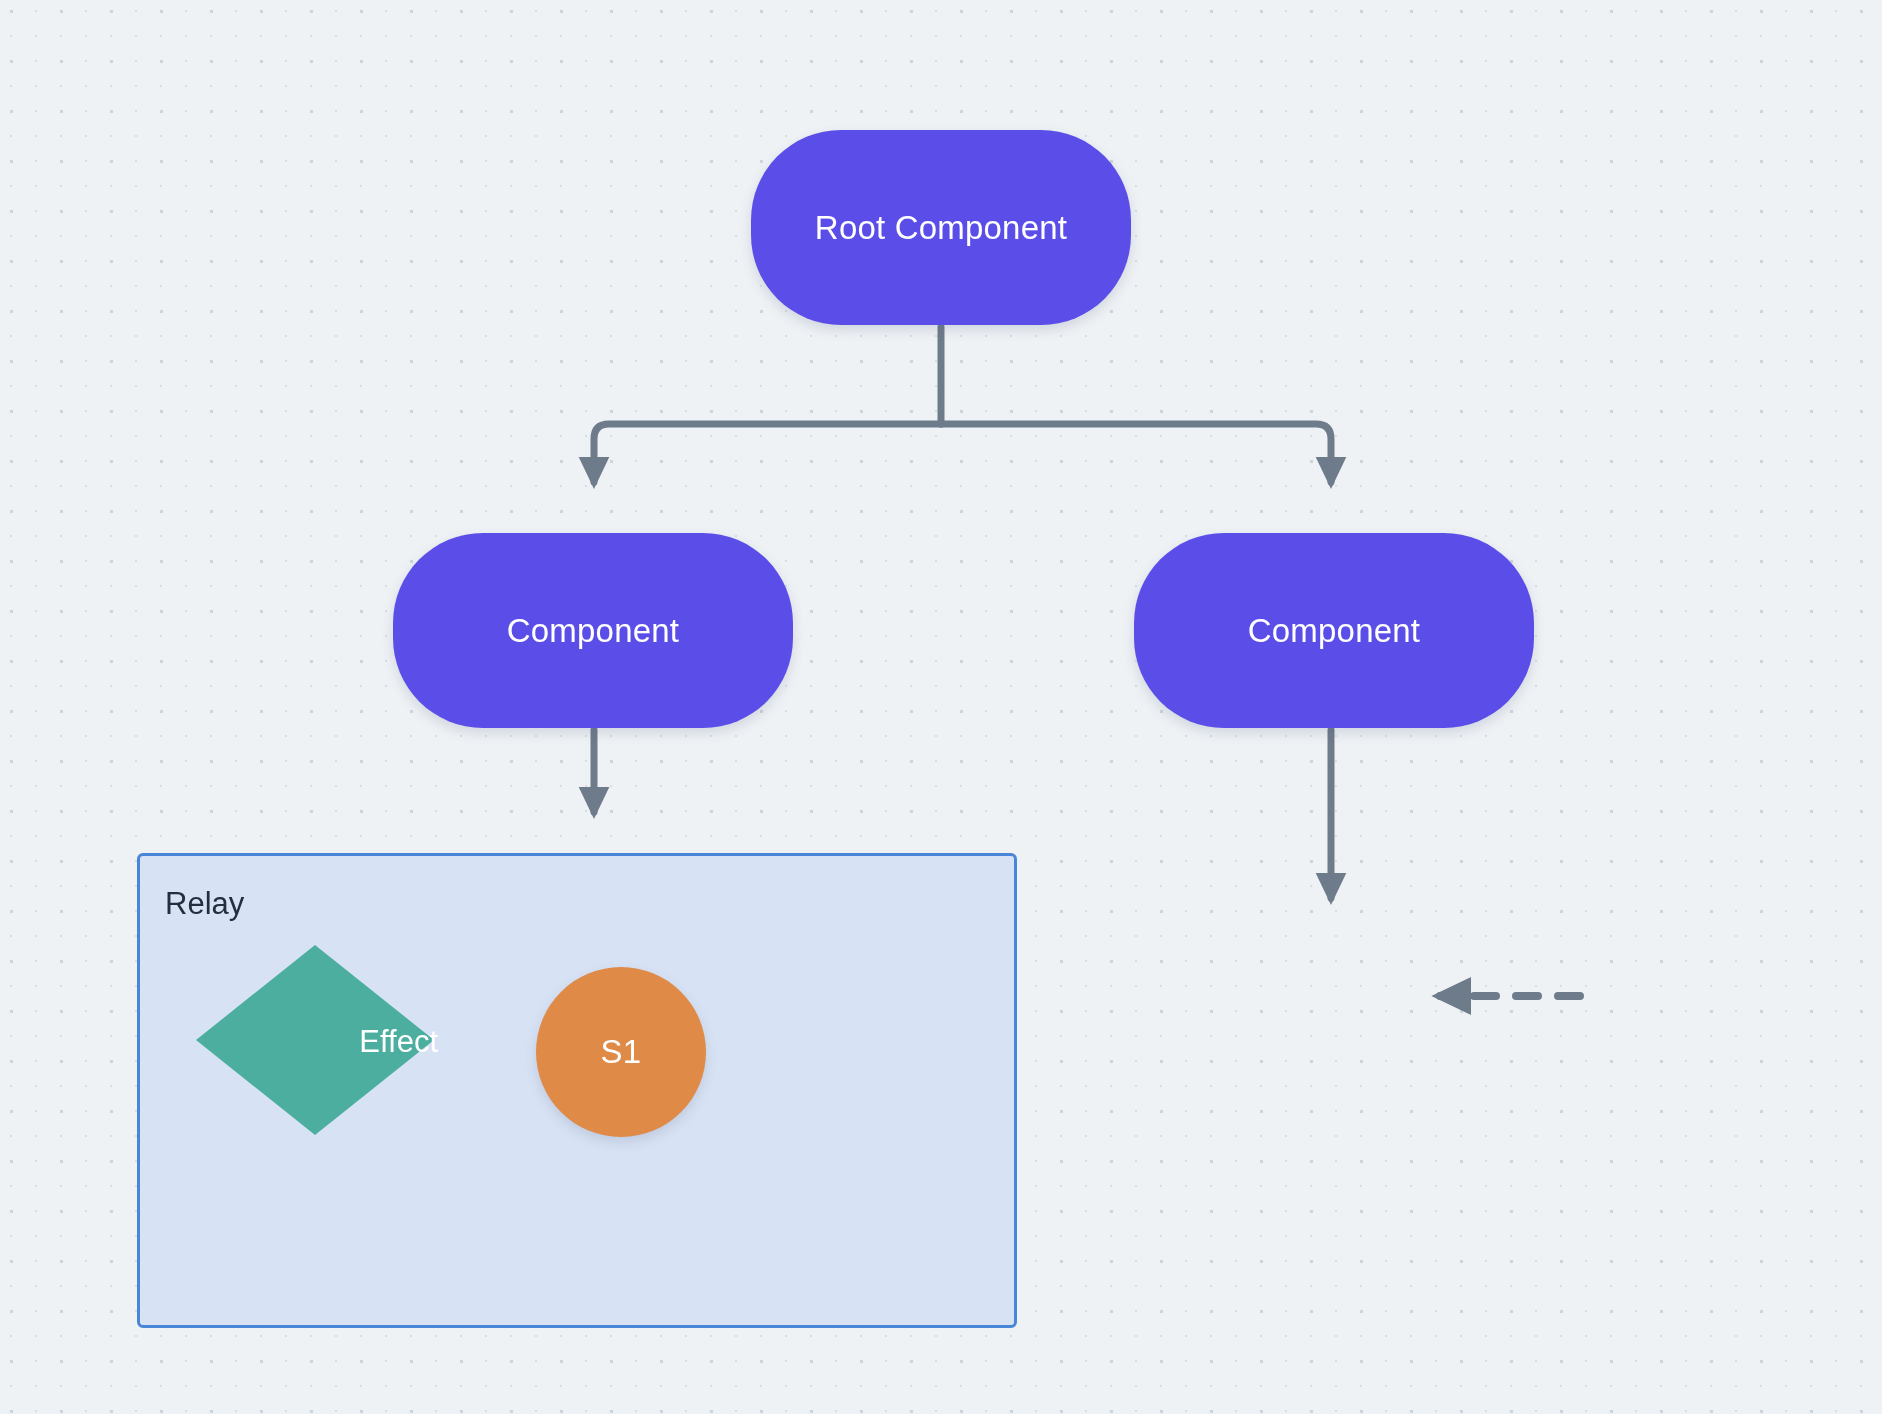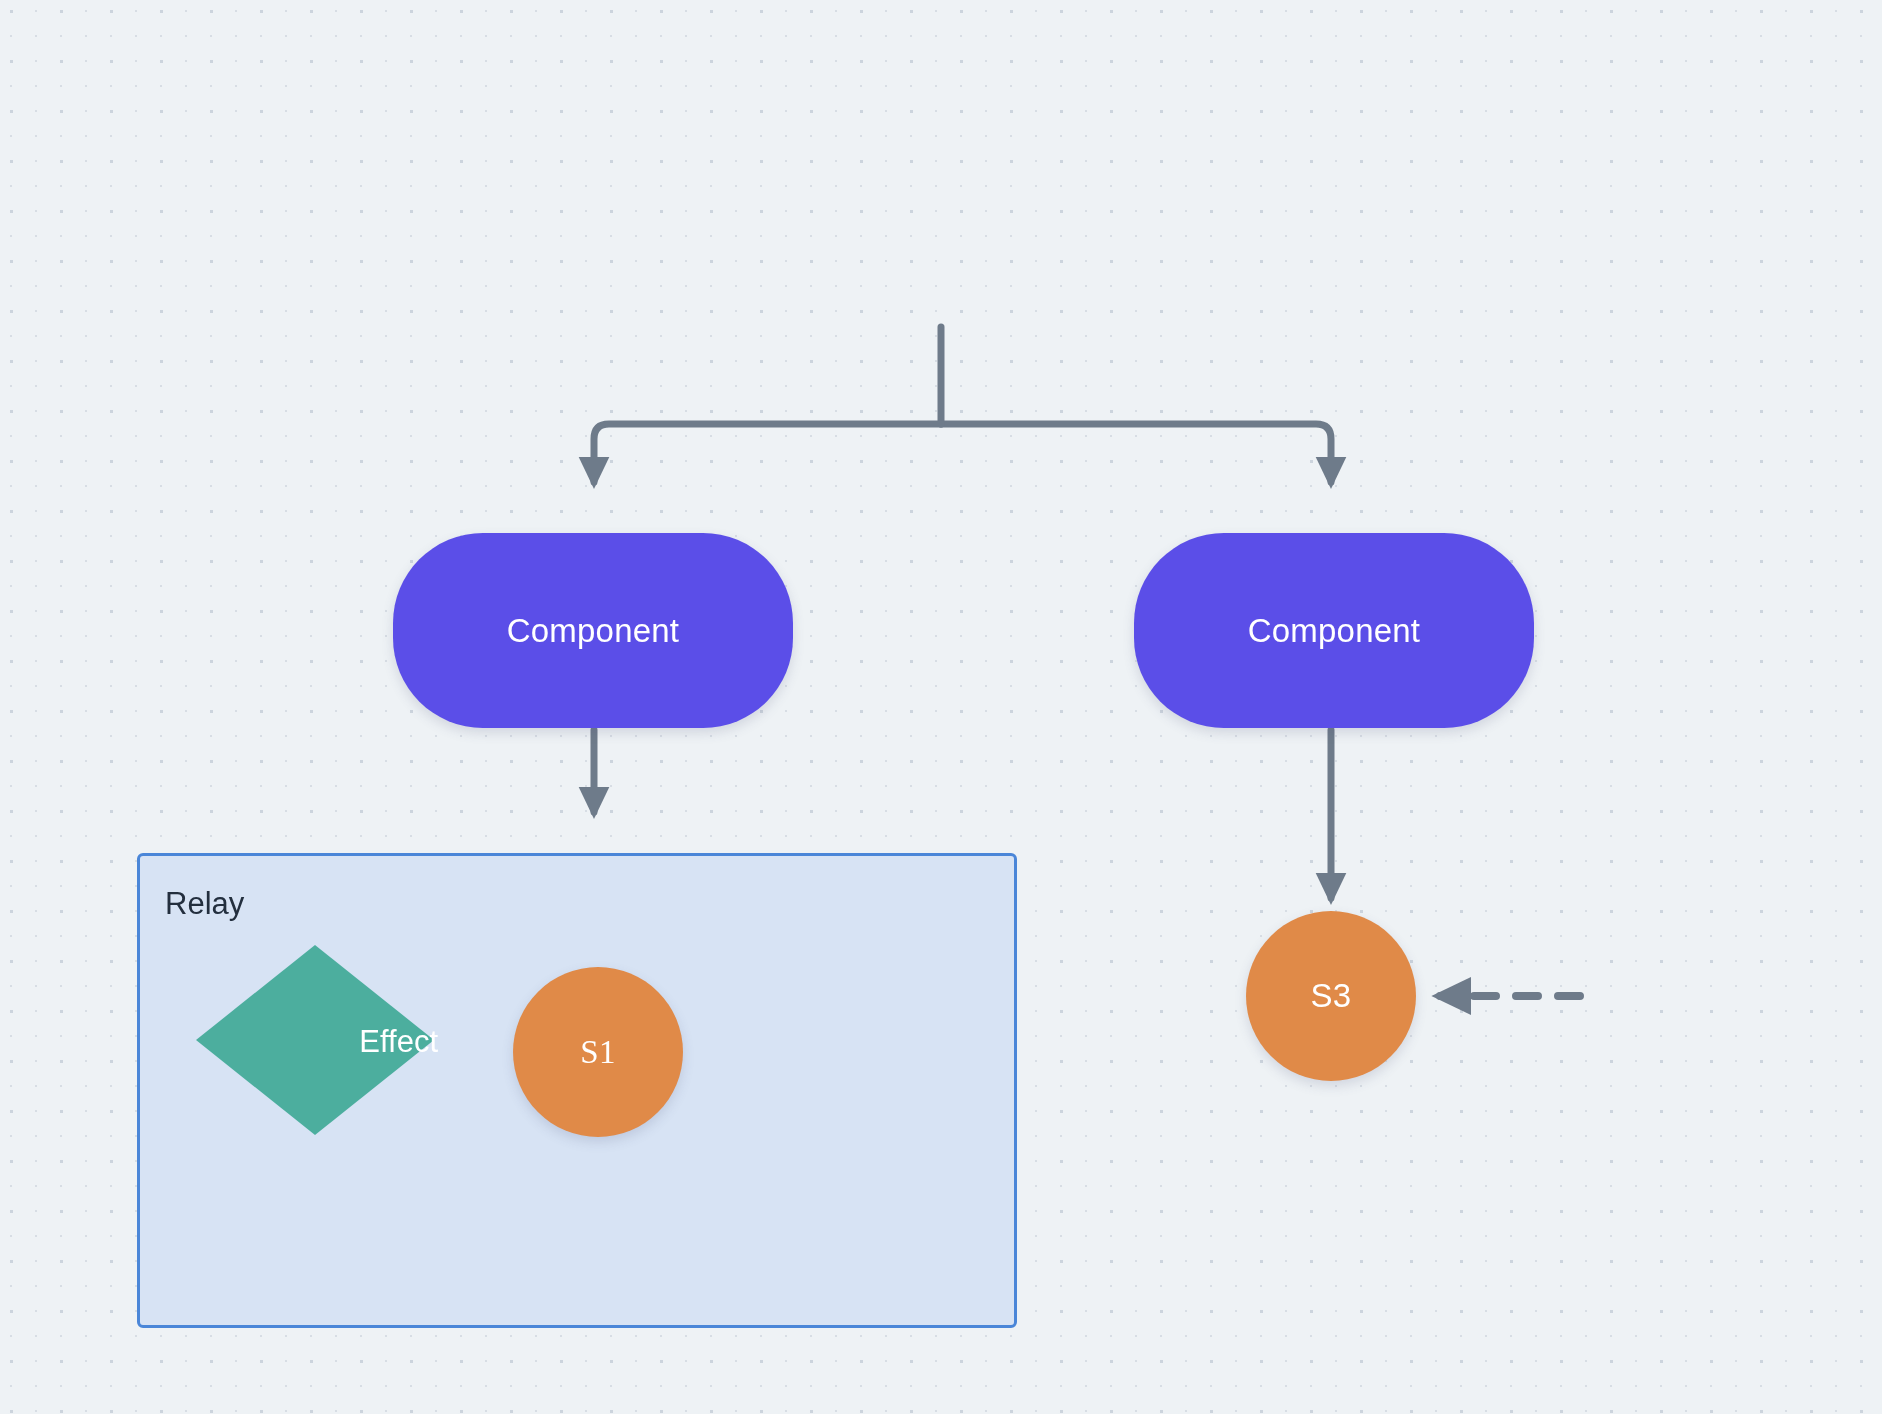--- a/index.html
+++ b/index.html
@@ -133,39 +133,39 @@
     </g>
 
     <g>
       <path d="M 1580 996 L 1440 996" fill="none" stroke="#6e7b8a" stroke-width="8" stroke-linecap="round" stroke-dasharray="22 20" marker-end="url(#arrow-dashed)"></path>
     </g>
   </svg>
 
   <div class="group-box" style="left:137px; top:853px; width:880px; height:475px;"></div>
   <div class="group-label" style="left:165px; top:886px;">Relay</div>
 
+  <div class="node pill" style="left:751px; top:130px; width:380px; height:195px;">
+    <span>Root Component</span>
+  </div>
 
   <div class="node pill" style="left:393px; top:533px; width:400px; height:195px;">
     <span>Component</span>
   </div>
 
   <div class="node pill" style="left:1134px; top:533px; width:400px; height:195px;">
     <span>Component</span>
   </div>
 
   <div class="diamond-wrap" style="left:192px; top:941px; width:246px; height:198px;">
     <svg class="shape-svg" width="246" height="198" viewBox="0 0 246 198" xmlns="http://www.w3.org/2000/svg">
       <path d="M 123 4 L 242 99 L 123 194 L 4 99 Z" fill="#4cae9e" stroke="none" stroke-linejoin="round" stroke-width="8"></path>
     </svg>
     <div class="shape-text" style="top:83px;">Effect</div>
   </div>
 
-  <div class="node circle" style="left:513px; top:967px; width:170px; height:170px;font-family:Liberation Serif, serif;">
+  <div class="node circle" style="left:536px; top:967px; width:170px; height:170px;">
     <span>S1</span>
   </div>
 
 
-  <div class="node circle" style="left:1246px; top:911px; width:170px; height:170px;">
-    <span>S3</span>
-  </div>
 
 
 </div>
 
 </body></html>

